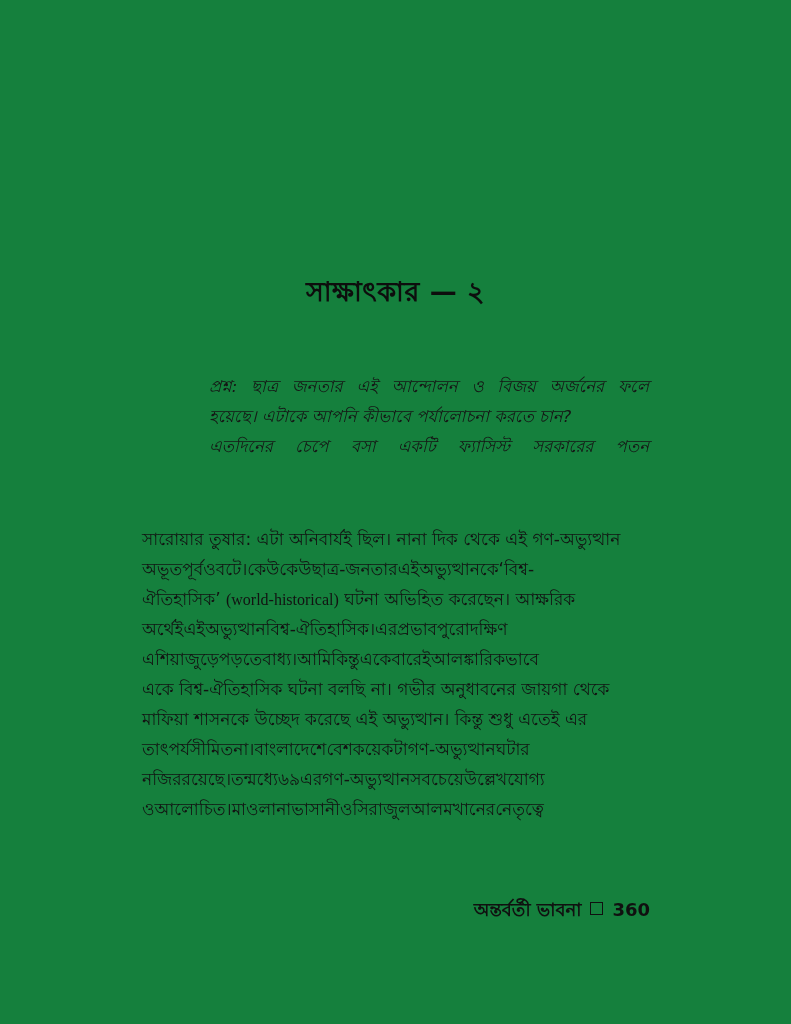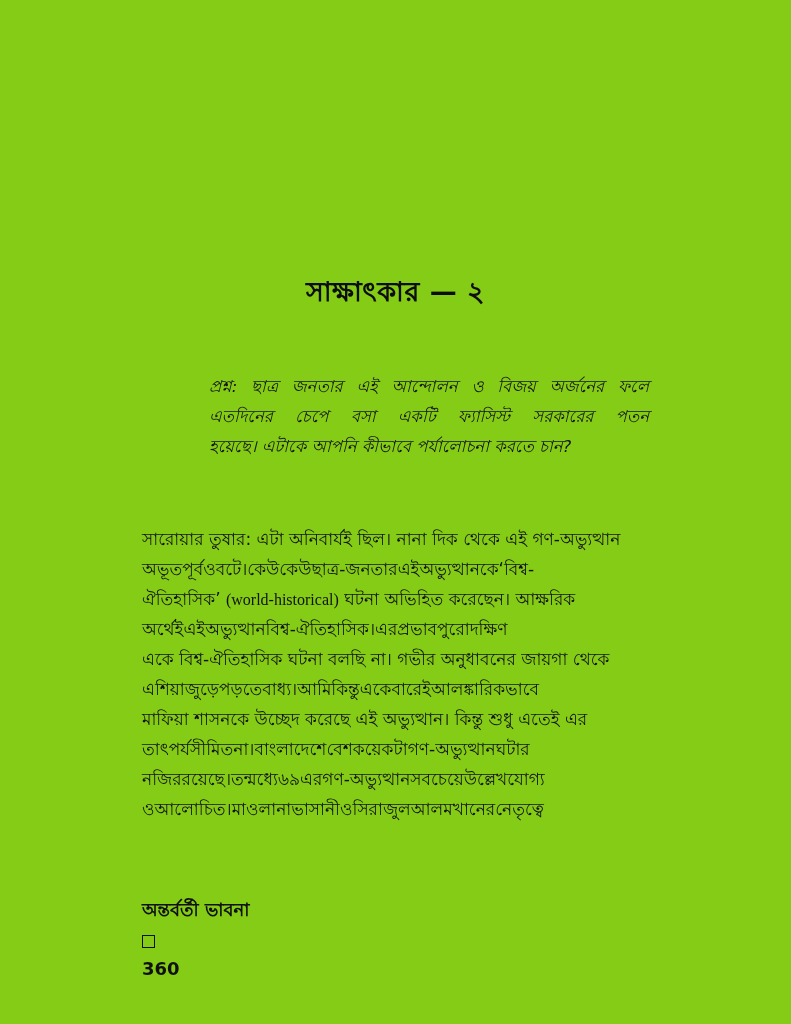--- a/index.html
+++ b/index.html
@@ -12,21 +12,21 @@
     height: 1024px;
     position: relative;
     font-family: "Liberation Serif", "DejaVu Serif", serif;
     color: #141414;
     overflow: hidden;
   }
 
   .page {
     position: absolute;
     inset: 0;
-    background: #84cc16;
+    background: #15803d;
   }
 
   
   .chapter-title {
     position: absolute;
     left: 0;
     right: 0;
     top: 258px;
     text-align: center;
     font-family: "DejaVu Sans", "Liberation Sans", sans-serif;
@@ -97,21 +97,20 @@
     width: 508px;
     top: 896px;
     display: flex;
     justify-content: flex-end;
     align-items: baseline;
     gap: 9px;
     font-family: "DejaVu Sans", "Liberation Sans", sans-serif;
     font-size: 18px;
     font-weight: 700;
     color: #101010;
-    flex-direction: column;
   }
   .footer .sep {
     display: inline-block;
     width: 11px;
     height: 11px;
     border: 1.6px solid #101010;
     position: relative;
     top: -1px;
   }
 </style>
@@ -127,30 +126,30 @@
       <span>প্রশ্ন:</span>
       <span>ছাত্র</span>
       <span>জনতার</span>
       <span>এই</span>
       <span>আন্দোলন</span>
       <span>ও</span>
       <span>বিজয়</span>
       <span>অর্জনের</span>
       <span>ফলে</span>
     </span>
+    <span class="qline">হয়েছে। এটাকে আপনি কীভাবে পর্যালোচনা করতে চান?</span>
     <span class="qline spread">
       <span>এতদিনের</span>
       <span>চেপে</span>
       <span>বসা</span>
       <span>একটি</span>
       <span>ফ্যাসিস্ট</span>
       <span>সরকারের</span>
       <span>পতন</span>
     </span>
-    <span class="qline">হয়েছে। এটাকে আপনি কীভাবে পর্যালোচনা করতে চান?</span>
   </div>
 
   <div class="body-text">
 
     <span class="bline">সারোয়ার তুষার: এটা অনিবার্যই ছিল। নানা দিক থেকে এই গণ-অভ্যুত্থান</span>
 
     <span class="bline spread">
       <span>অভূতপূর্বও</span>
       <span>বটে।</span>
       <span>কেউ</span>
@@ -167,31 +166,31 @@
       <span>অর্থেই</span>
       <span>এই</span>
       <span>অভ্যুত্থান</span>
       <span>বিশ্ব-ঐতিহাসিক।</span>
       <span>এর</span>
       <span>প্রভাব</span>
       <span>পুরো</span>
       <span>দক্ষিণ</span>
     </span>
 
-    <span class="bline">একে বিশ্ব-ঐতিহাসিক ঘটনা বলছি না। গভীর অনুধাবনের জায়গা থেকে</span>
-
     <span class="bline spread">
       <span>এশিয়াজুড়ে</span>
       <span>পড়তে</span>
       <span>বাধ্য।</span>
       <span>আমি</span>
       <span>কিন্তু</span>
       <span>একেবারেই</span>
       <span>আলঙ্কারিকভাবে</span>
     </span>
+
+    <span class="bline">একে বিশ্ব-ঐতিহাসিক ঘটনা বলছি না। গভীর অনুধাবনের জায়গা থেকে</span>
 
 
     <span class="bline">মাফিয়া শাসনকে উচ্ছেদ করেছে এই অভ্যুত্থান। কিন্তু শুধু এতেই এর</span>
 
     <span class="bline spread">
       <span>তাৎপর্য</span>
       <span>সীমিত</span>
       <span>না।</span>
       <span>বাংলাদেশে</span>
       <span>বেশ</span>

